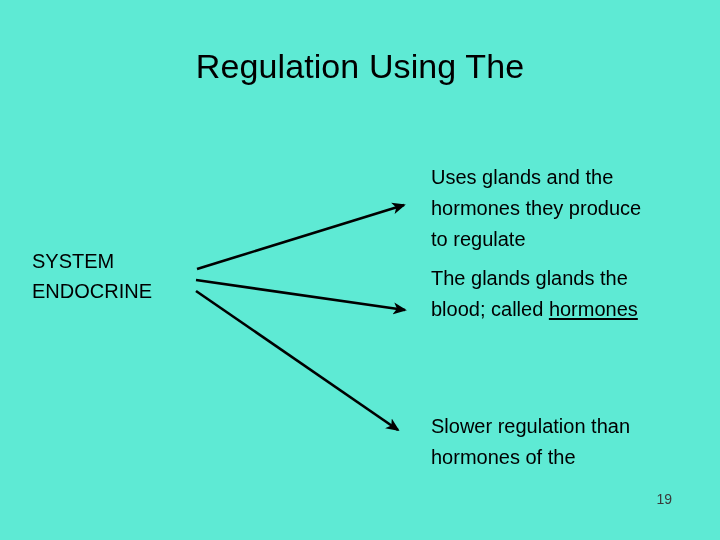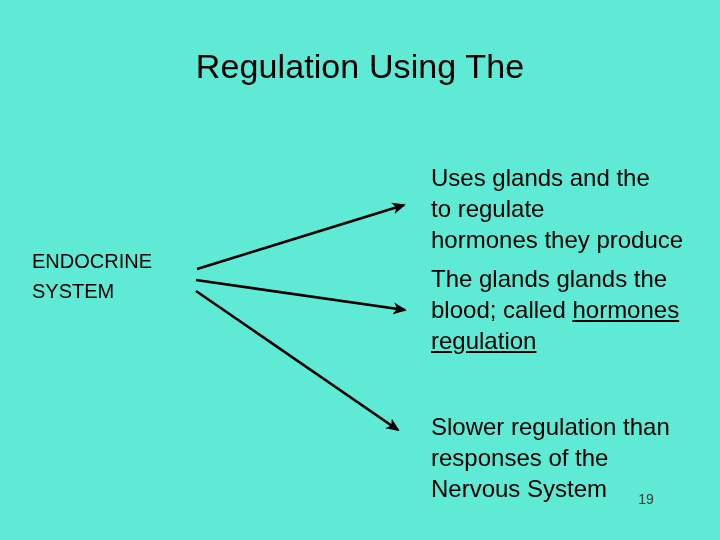--- a/index.html
+++ b/index.html
@@ -56,85 +56,83 @@
     width: 720px;
     height: 540px;
     pointer-events: none;
   }
 
   
   .body-block {
     position: absolute;
     left: 431px;
     width: 268px;
-    font-size: 24px;
+    font-size: 20px;
     line-height: 31px;
   }
   #block-1 { top: 162px; }
   #block-2 { top: 263px; }
   #block-3 { top: 411px; }
   .body-block .b-line {
     display: block;
     white-space: pre-wrap;
   }
   .u {
     text-decoration: underline;
     text-underline-offset: 2px;
   }
 
   
   #slide-number {
     position: absolute;
     left: 620px;
     top: 490px;
     width: 52px;
-    text-align: center;
+    text-align: right;
     font-size: 14px;
     line-height: 18px;
     color: #3a3a3a;
   }
 </style>
 </head>
 <body>
 
 <div id="slide">
 
   <h1 id="slide-title">
     <span class="t-line">Regulation Using The</span>
   </h1>
 
   <div id="source-label">
+    <span class="s-line">SYSTEM</span>
     <span class="s-line">ENDOCRINE</span>
-    <span class="s-line">SYSTEM</span>
   </div>
 
   <svg id="arrows" viewBox="0 0 720 540" width="720" height="540" aria-hidden="true">
     <defs>
       <marker id="ah" viewBox="0 0 10 10" refX="8.6" refY="5" markerWidth="5.2" markerHeight="5.2" orient="auto-start-reverse">
         <path d="M 0 0.6 L 10 5 L 0 9.4 L 2.6 5 Z" fill="#000000"></path>
       </marker>
     </defs>
     <line x1="197" y1="269" x2="404" y2="205" stroke="#000000" stroke-width="2.6" marker-end="url(#ah)"></line>
     <line x1="196" y1="280" x2="405" y2="310" stroke="#000000" stroke-width="2.6" marker-end="url(#ah)"></line>
     <line x1="196" y1="291" x2="398" y2="430" stroke="#000000" stroke-width="2.6" marker-end="url(#ah)"></line>
   </svg>
 
   <div class="body-block" id="block-1">
     <span class="b-line">Uses glands and the</span>
+    <span class="b-line">hormones they produce</span>
     <span class="b-line">to regulate</span>
-    <span class="b-line">hormones they produce</span>
   </div>
 
   <div class="body-block" id="block-2">
     <span class="b-line">The glands glands the</span>
     <span class="b-line"><span>blood; called </span><span class="u">hormones</span></span>
-    <span class="b-line"><span class="u">regulation</span></span>
   </div>
 
   <div class="body-block" id="block-3">
     <span class="b-line">Slower regulation than</span>
-    <span class="b-line">responses of the</span>
-    <span class="b-line">Nervous System</span>
+    <span class="b-line">hormones of the</span>
   </div>
 
   <div id="slide-number">19</div>
 
 </div>
 
 </body></html>

